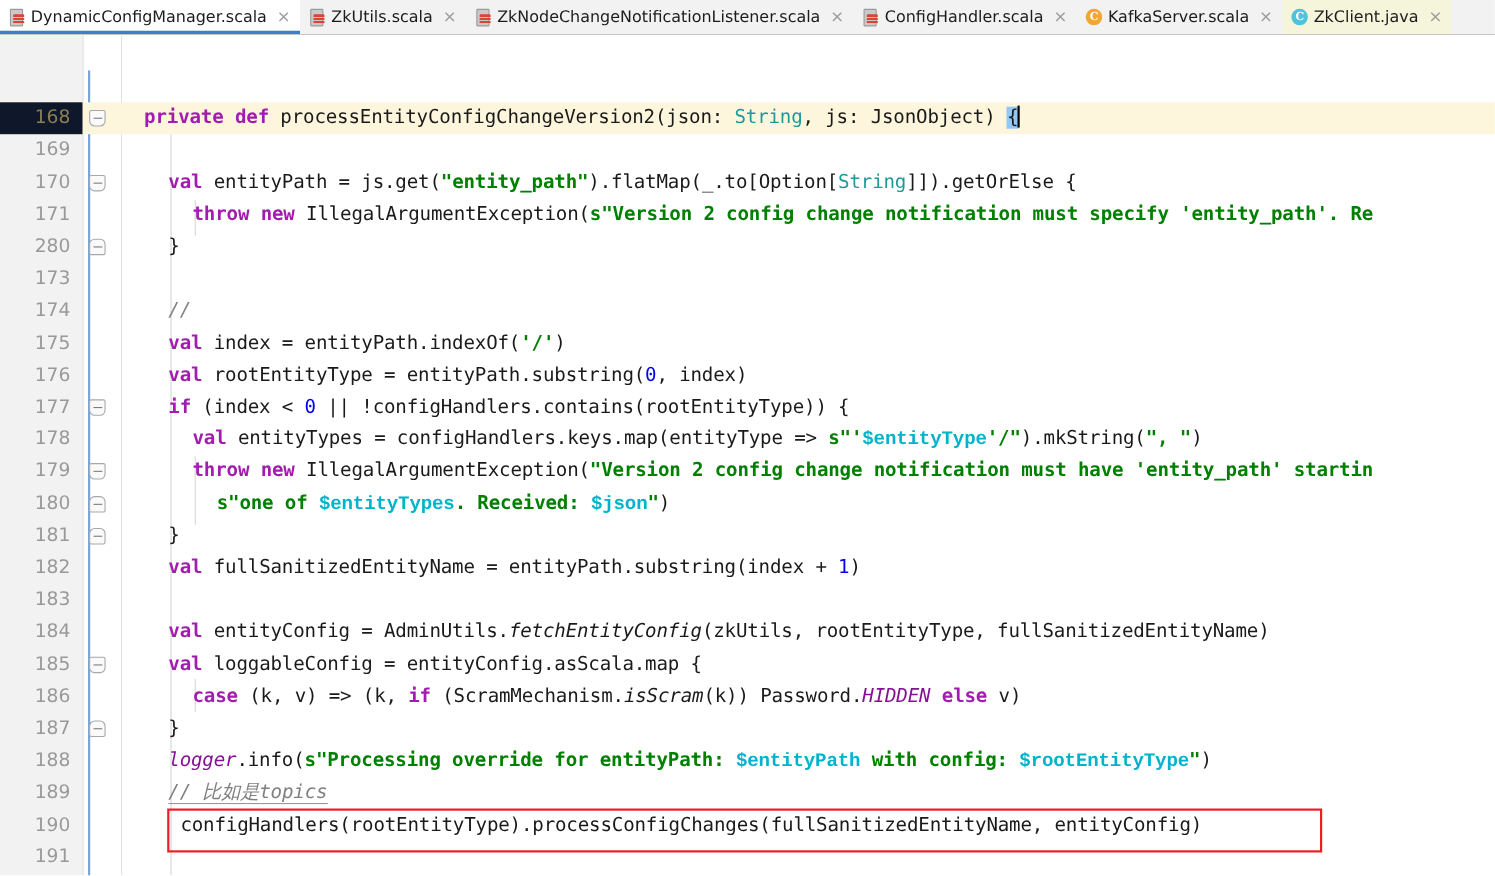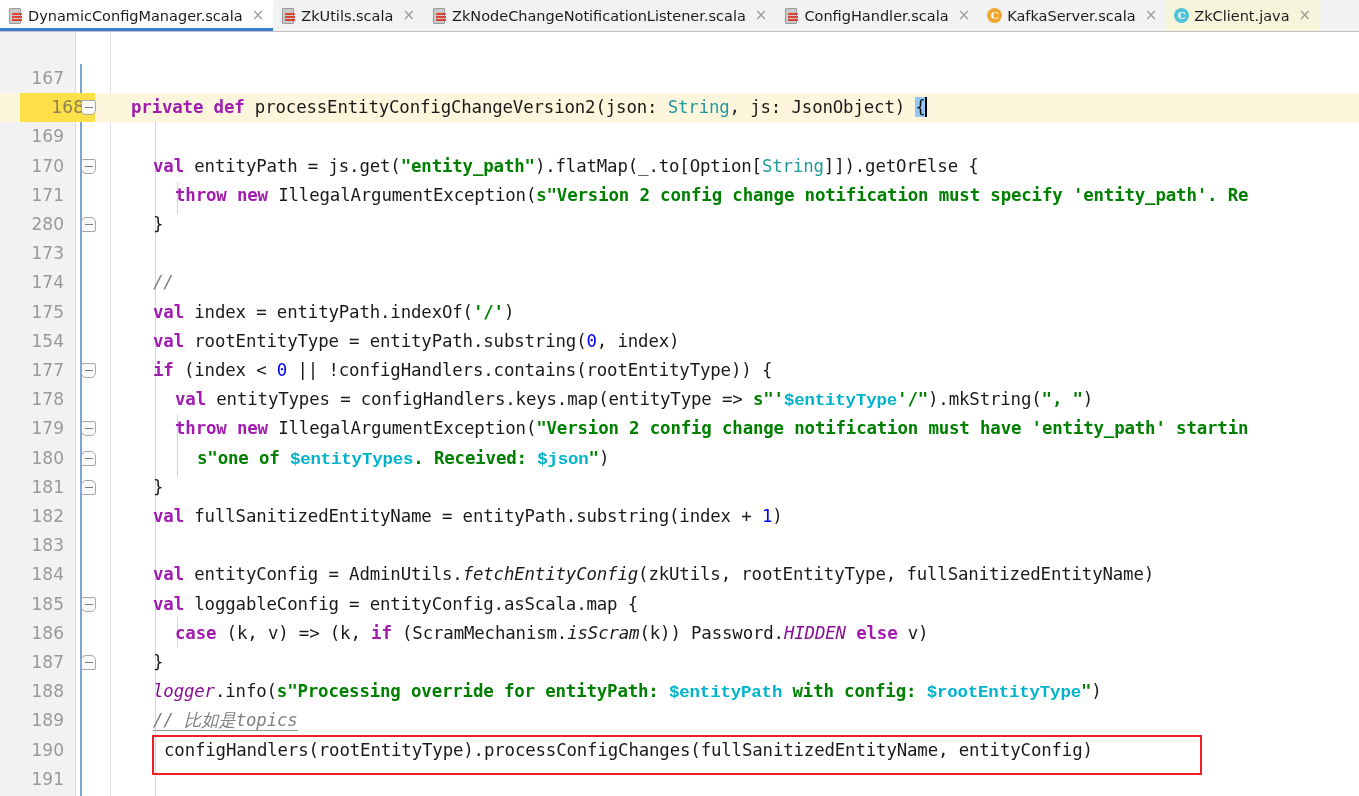--- a/index.html
+++ b/index.html
@@ -121,21 +121,21 @@
     width: 2px; height: 742px;
     background: #7aa6d6;
   }
 
   .row {
     position: absolute;
     left: 0; right: 0;
     height: 29.2px;
   }
   .row.hl { background: #fdf6dd; }
-  .row.hl .ln { background: #fde047; color: #8a7f55; margin-left: 20px; }
+  .row.hl .ln { background: #0f172a; color: #8a7f55; }
 
   .ln {
     position: absolute;
     left: 0; top: 0;
     width: 75px;
     height: 29.2px;
     line-height: 29.2px;
     text-align: right;
     padding-right: 11px;
     color: #999999;
@@ -258,24 +258,20 @@
   <div id="gutter-bg"></div>
   <div id="gutter-line"></div>
   <div id="fold-line"></div>
   <div id="left-blue"></div>
 
   <div id="indent-guide"></div>
   <div id="indent-guide2"></div>
   <div id="indent-guide3"></div>
   <div id="indent-guide4"></div>
 
-  <div class="row" style="top:32px">
-    <span class="ln">167</span>
-    <span class="code"></span>
-  </div>
 
   <div class="row hl" style="top:61.2px">
     <span class="ln">168</span>
     <span class="code" style="left:131px"><span class="kw">private</span> <span class="kw">def</span> processEntityConfigChangeVersion2(json: <span class="typ">String</span>, js: JsonObject) <span class="brace-hl">{</span><span class="cursor"></span></span>
   </div>
   <div class="fold open" style="top:68px"></div>
 
   <div class="row" style="top:90.4px">
     <span class="ln">169</span>
     <span class="code"></span>
@@ -307,21 +303,21 @@
     <span class="ln">174</span>
     <span class="code" style="left:153px"><span class="cmt">//</span></span>
   </div>
 
   <div class="row" style="top:265.6px">
     <span class="ln">175</span>
     <span class="code" style="left:153px"><span class="kw">val</span> index = entityPath.indexOf(<span class="str">'/'</span>)</span>
   </div>
 
   <div class="row" style="top:294.8px">
-    <span class="ln">154</span>
+    <span class="ln">176</span>
     <span class="code" style="left:153px"><span class="kw">val</span> rootEntityType = entityPath.substring(<span class="num">0</span>, index)</span>
   </div>
 
   <div class="row" style="top:324px">
     <span class="ln">177</span>
     <span class="code" style="left:153px"><span class="kw">if</span> (index &lt; <span class="num">0</span> || !configHandlers.contains(rootEntityType)) {</span>
   </div>
   <div class="fold open" style="top:331px"></div>
 
   <div class="row" style="top:353.2px">

